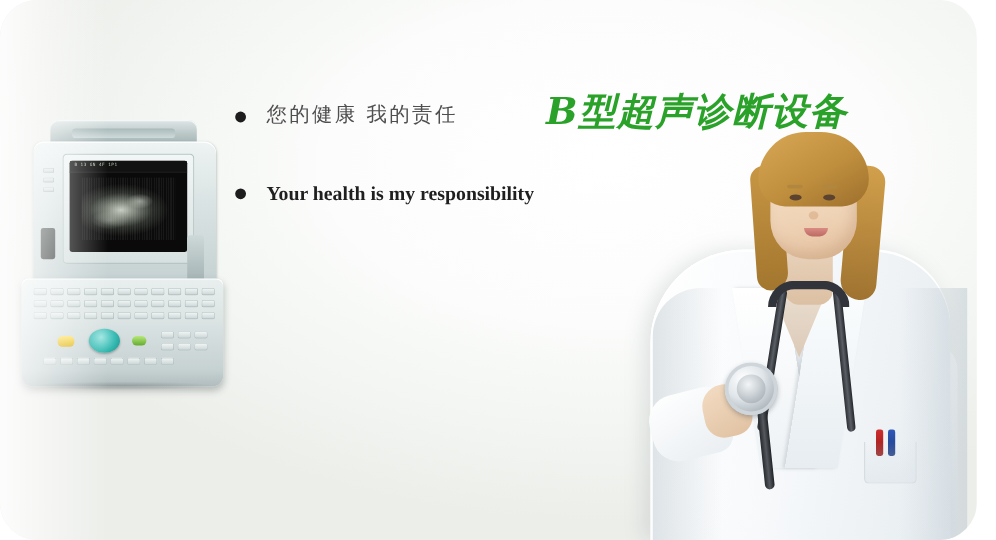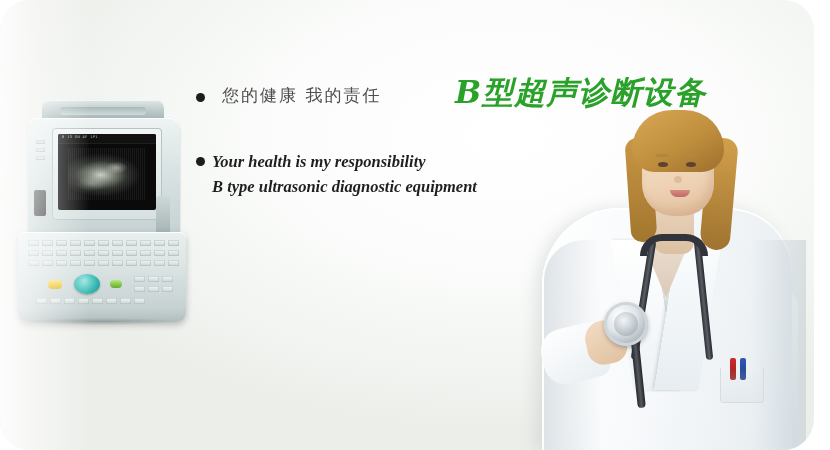--- a/index.html
+++ b/index.html
@@ -134,23 +134,23 @@
   }
   .cn-title {
     position:absolute; left:430px; top:72px;
     font-family:"DejaVu Serif", serif;
     font-size:31px; font-weight:bold; font-style:italic;
     color:#2aa22a; letter-spacing:1px; white-space:nowrap;
     text-shadow:0 1px 0 rgba(255,255,255,.7);
     margin-left:25px;
   }
   .en-line {
-    position:absolute; left:212px;
+    position:absolute; left:222px;
     font-family:"Liberation Serif", serif;
-    font-size:16.5px; font-weight:bold; color:#1f1f1f; white-space:nowrap;font-style:italic;
+    font-size:16.5px; font-weight:bold; color:#1f1f1f; white-space:nowrap;
   }
   .en1 { top:152px; }
   .en2 { top:177px; }
 
   
   .doctor { position:absolute; right:0; bottom:0; width:300px; height:360px; }
   .d-coat {
     position:absolute; left:28px; top:118px; width:250px; height:242px;
     background:linear-gradient(100deg,#ffffff 0%, #f7f9fb 45%, #e6ecf0 100%);
     border-radius:78px 64px 0 0;
@@ -390,21 +390,20 @@
     </div>
     <div class="m-shadow"></div>
   </div>
 
   <div class="bullet b1"></div>
   <div class="cn-slogan">您的健康 我的责任</div>
   <div class="cn-title">B型超声诊断设备</div>
 
   <div class="bullet b2"></div>
   <div class="en-line en1">Your health is my responsibility</div>
-  <div class="en-line en2">B type ultrasonic diagnostic equipment</div>
 
   <div class="doctor">
     <div class="d-armR"></div>
     <div class="d-coat"></div>
     <div class="d-coat-shadeL"></div>
     <div class="d-coat-shadeR"></div>
     <div class="d-lapelL"></div>
     <div class="d-lapelR"></div>
     <div class="d-vneck"></div>
     <div class="d-neck"></div>

